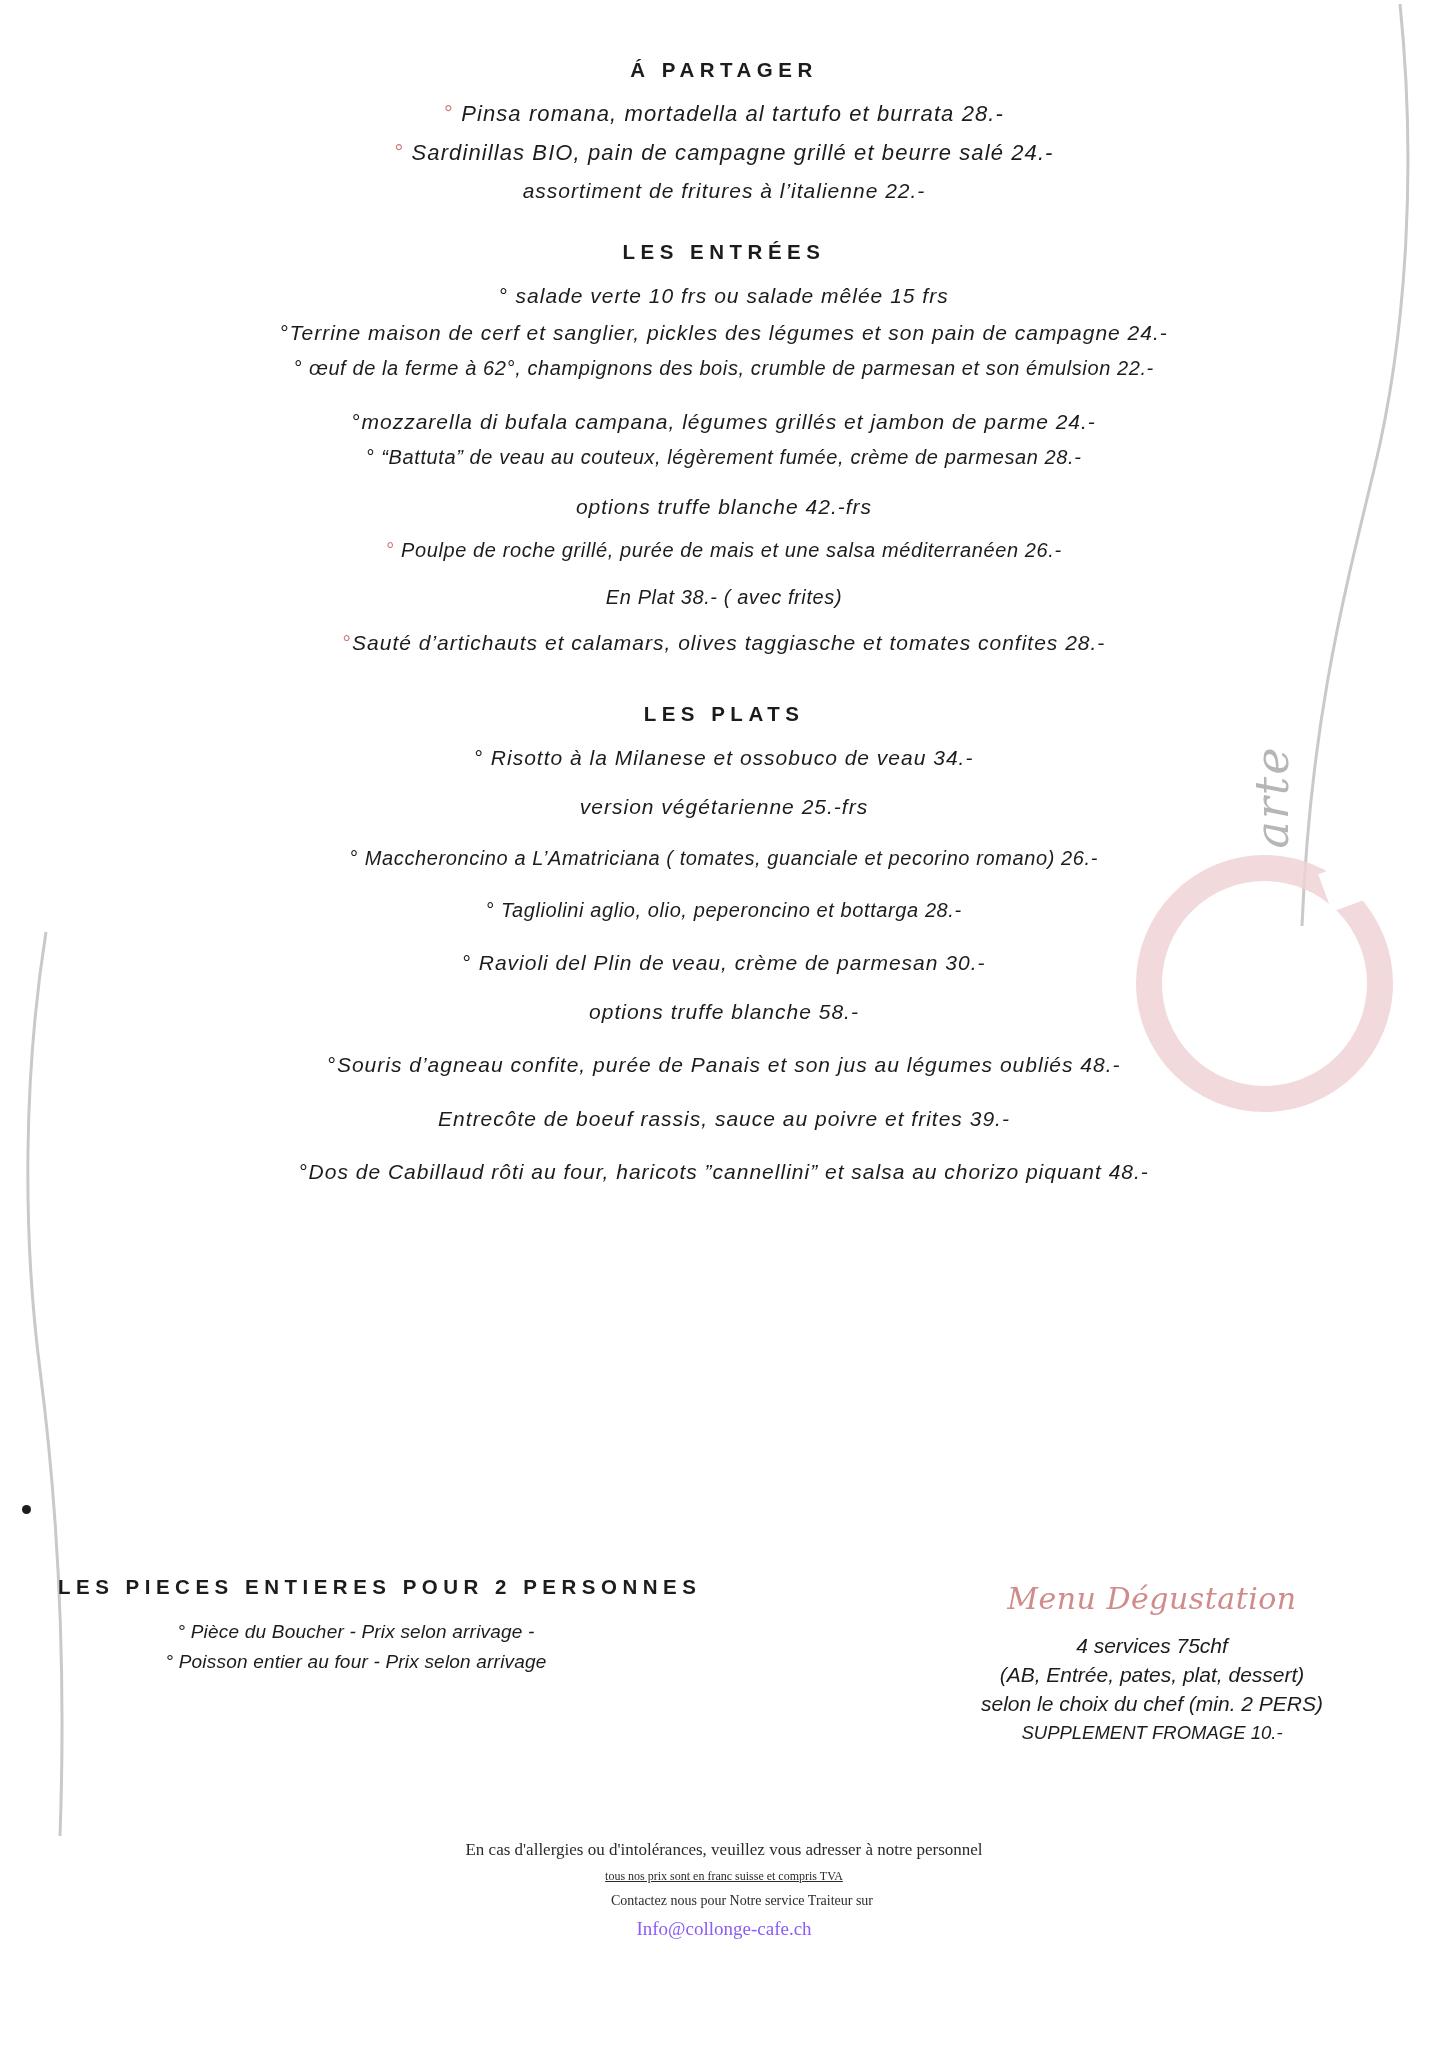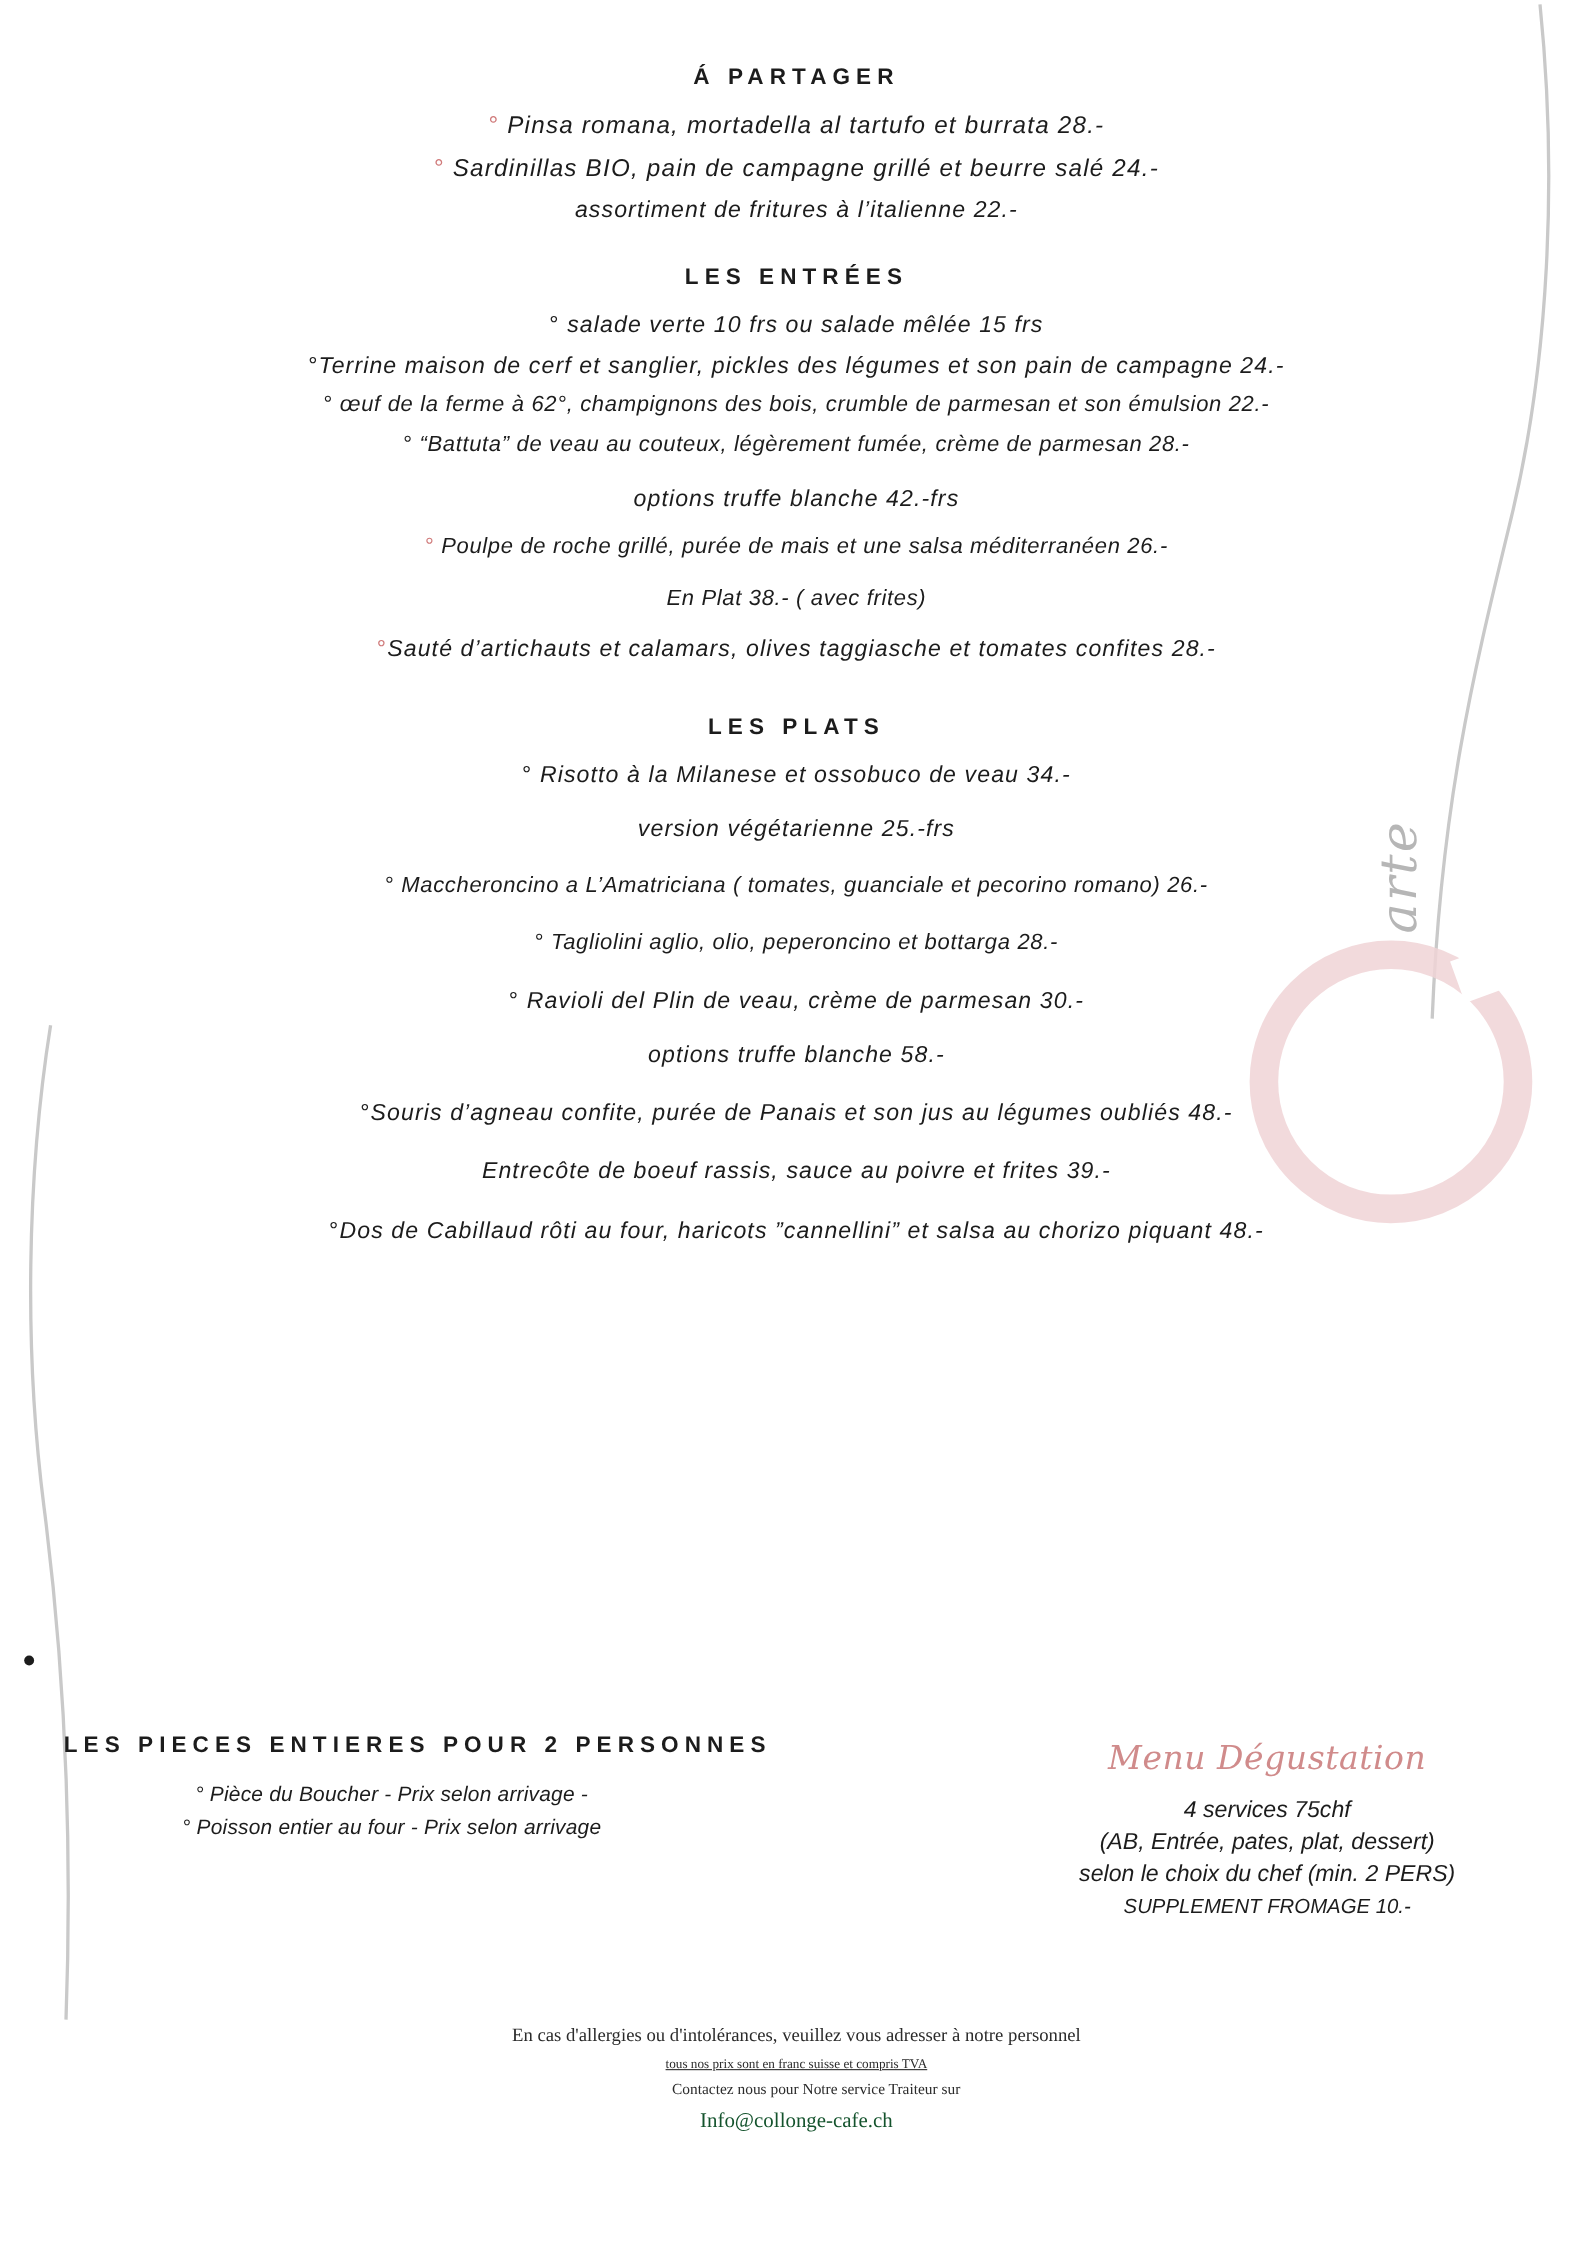--- a/index.html
+++ b/index.html
@@ -183,21 +183,21 @@
     font-family: "Liberation Serif", serif;
     margin: 0 0 9px 0;
     color: #2b2b2b;
   }
   .f1 { font-size: 17px; }
   .f2 { font-size: 12px; text-decoration: underline; }
   .f3 { font-size: 14px; padding-left: 36px; }
   .f-mail {
     font-family: "Liberation Serif", serif;
     font-size: 19px;
-    color: #14532d;
+    color: #8b5cf6;
     text-decoration: none;
   }
 </style>
 </head>
 <body>
 
 <svg class="deco" id="deco-swoosh-right" viewBox="0 0 130 930" xmlns="http://www.w3.org/2000/svg">
   <path d="M112 4 C 128 160, 120 330, 86 470 C 52 610, 22 730, 14 926" fill="none" stroke="#c9c9c9" stroke-width="3"></path>
 </svg>
 <svg class="deco" id="deco-swoosh-left" viewBox="0 0 120 910" xmlns="http://www.w3.org/2000/svg">
@@ -215,20 +215,21 @@
     <p class="item s-22"><span class="deg">°</span> <span>Pinsa romana, mortadella al tartufo et burrata  28.-</span></p>
     <p class="item s-22"><span class="deg">°</span> <span>Sardinillas BIO, pain de campagne grillé et beurre salé  24.-</span></p>
     <p class="item s-21"><span>assortiment de fritures à l’italienne 22.-</span></p>
   </div>
 
   <h2 class="section-title sp-top">LES ENTRÉES</h2>
   <div class="items">
     <p class="item s-21"><span class="deg dark">°</span> <span>salade verte  10 frs  ou  salade mêlée 15 frs</span></p>
     <p class="item s-21"><span class="deg dark">°</span><span>Terrine maison de cerf et sanglier, pickles des légumes et son pain de campagne  24.-</span></p>
     <p class="item s-20"><span class="deg dark">°</span> <span>œuf de la ferme à 62°, champignons des bois, crumble de parmesan et son émulsion  22.-</span></p>
+    <p class="item s-21 gap-md"><span class="deg dark">°</span><span>mozzarella di bufala campana, légumes grillés et jambon de parme 24.-</span></p>
     <p class="item s-20"><span class="deg dark">°</span> <span>“Battuta” de veau au couteux, légèrement fumée, crème de parmesan 28.-</span></p>
     <p class="item s-21 sub"><span>options truffe blanche 42.-frs</span></p>
     <p class="item s-20 gap-sm"><span class="deg">°</span> <span>Poulpe de roche grillé, purée de mais et une salsa méditerranéen 26.-</span></p>
     <p class="item s-20 sub"><span>En Plat 38.- ( avec frites)</span></p>
     <p class="item s-21 gap-sm"><span class="deg">°</span><span>Sauté d’artichauts et calamars, olives taggiasche et tomates confites 28.-</span></p>
   </div>
 
   <h2 class="section-title sp-plats">LES PLATS</h2>
   <div class="items">
     <p class="item s-21"><span class="deg dark">°</span> <span>Risotto à la Milanese et ossobuco de veau  34.-</span></p>

